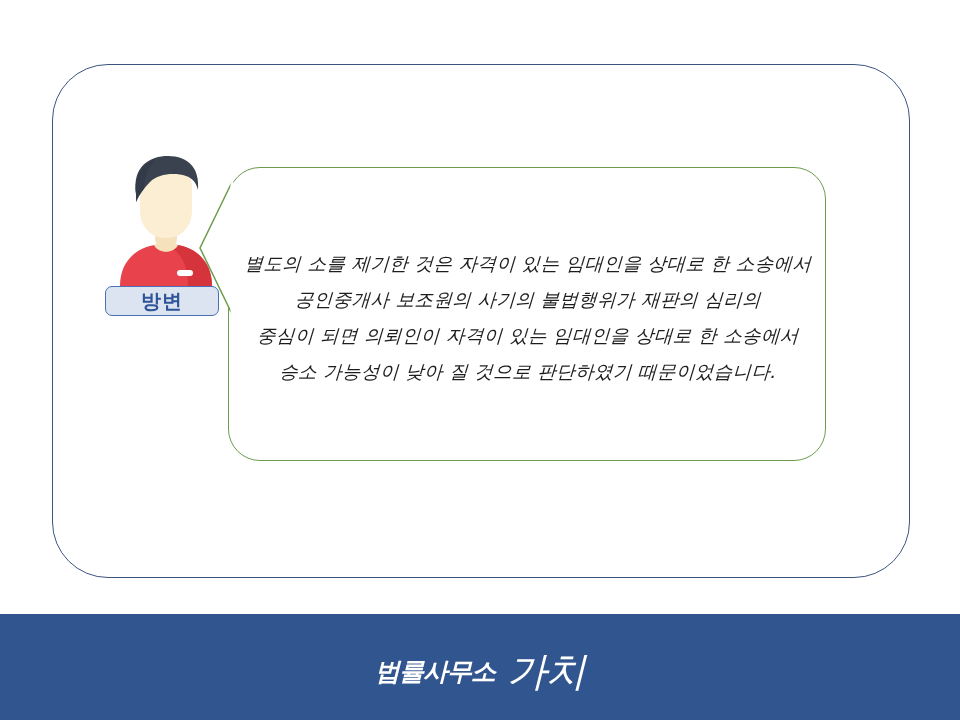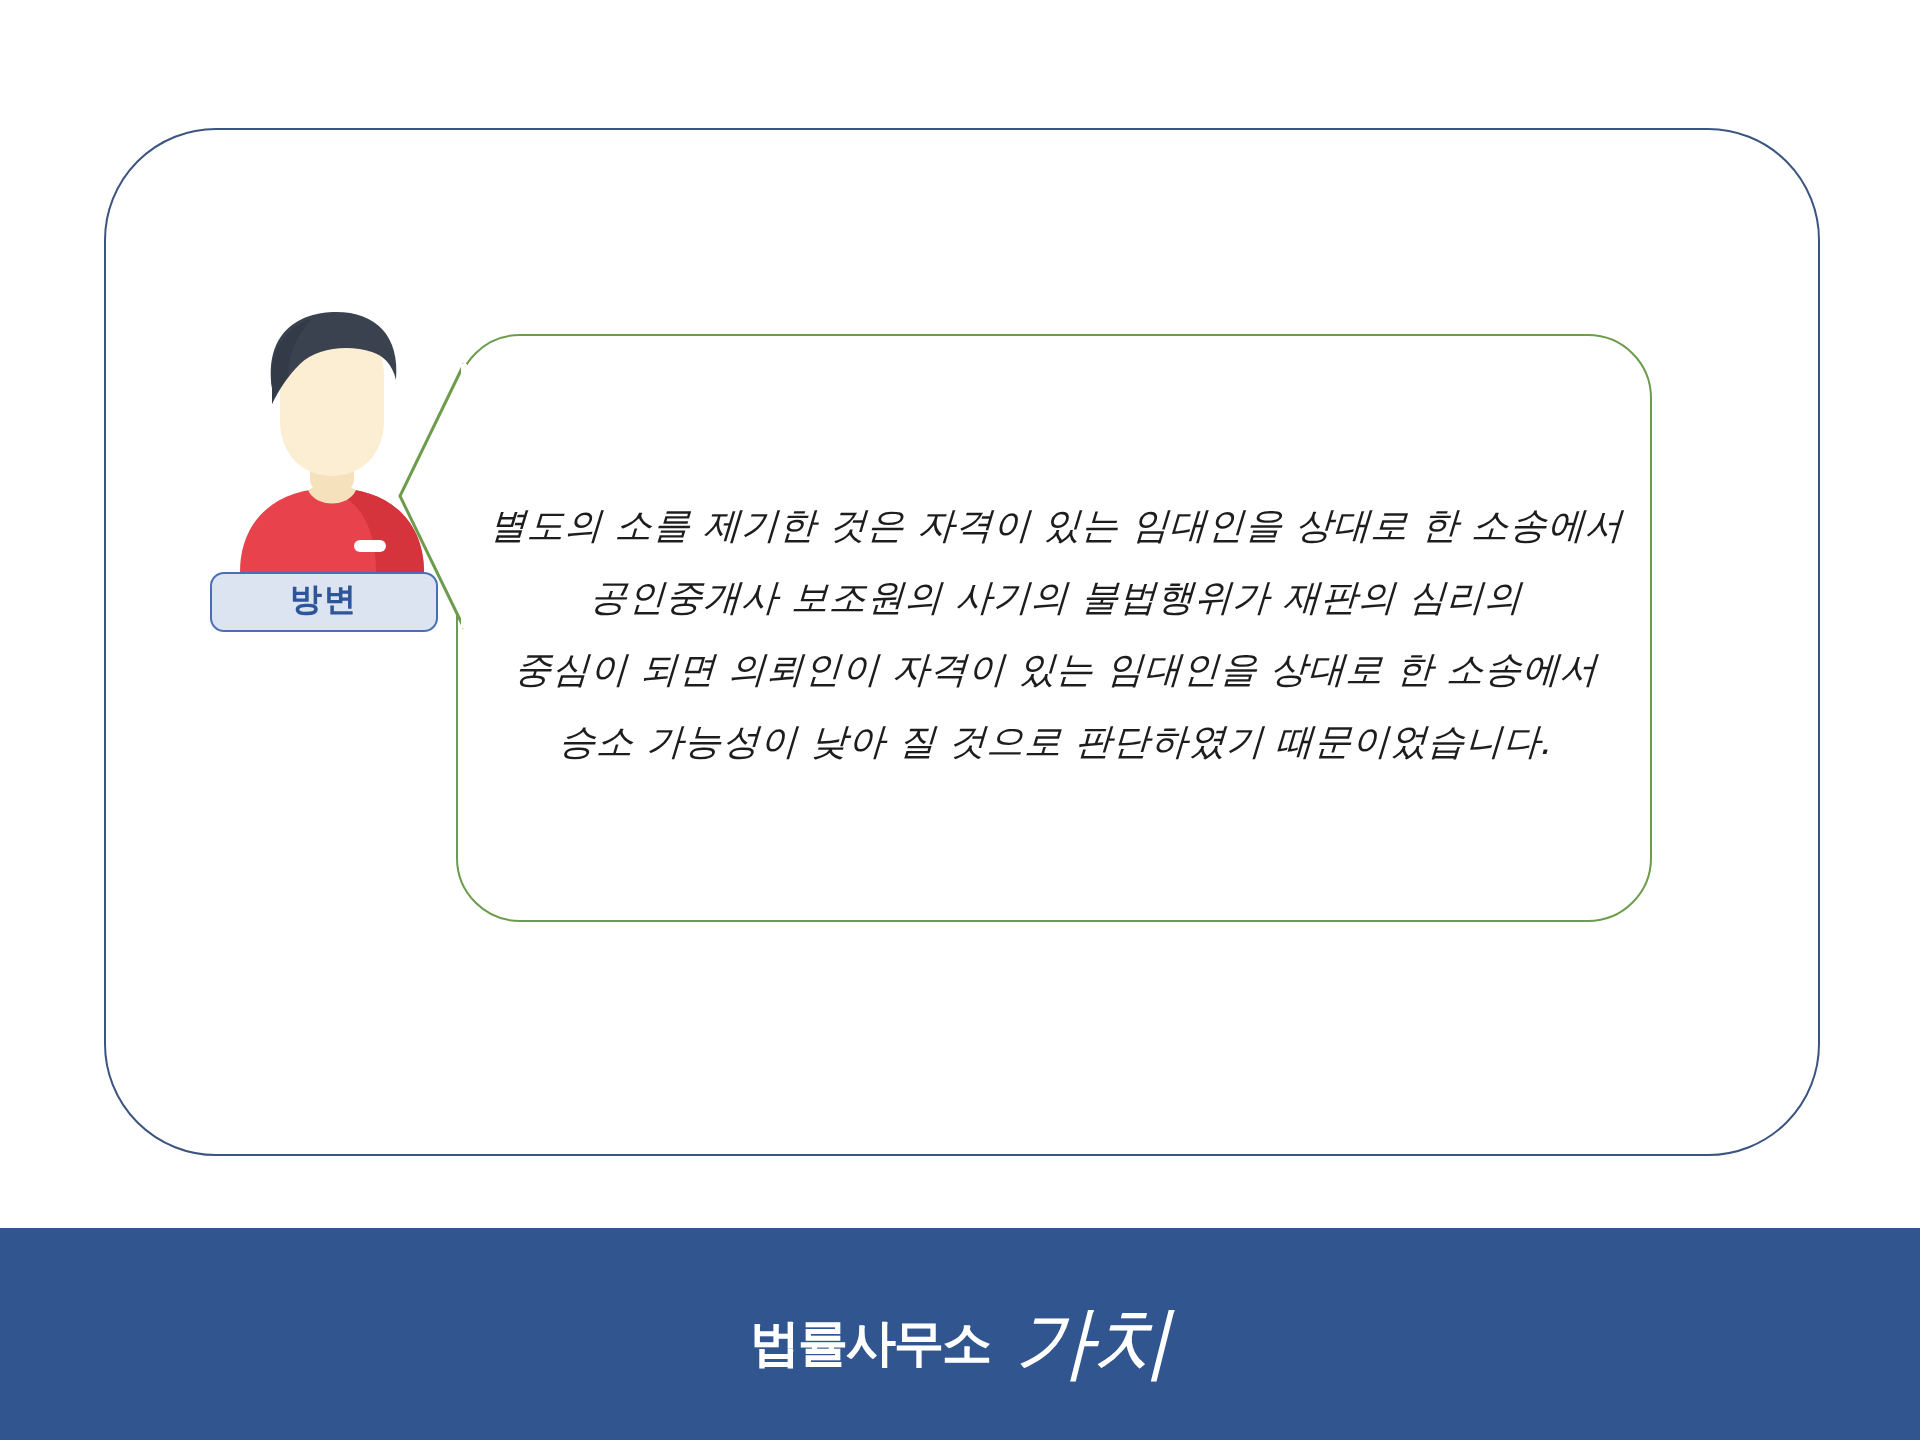--- a/index.html
+++ b/index.html
@@ -56,21 +56,21 @@
     height: 30px;
     background: #dde4f1;
     border: 1.5px solid #4a6fb4;
     border-radius: 7px;
     box-sizing: border-box;
     display: flex;
     align-items: center;
     justify-content: center;
   }
   .name-badge .badge-text {
-    font-size: 16px;
+    font-size: 20px;
     font-weight: bold;
     color: #2d5598;
     letter-spacing: 1px;
     line-height: 1;
   }
 
   
   .bubble {
     position: absolute;
     left: 228px;
@@ -129,20 +129,21 @@
     top: 30px;
     width: 960px;
     text-align: center;
     color: #ffffff;
     white-space: nowrap;
   }
   .footer-logo .logo-office {
     font-family: "DejaVu Sans", sans-serif;
     font-size: 25px;
     font-weight: bold;
+    font-style: italic;
     letter-spacing: -1px;
     vertical-align: middle;
   }
   .footer-logo .logo-name {
     font-family: "DejaVu Sans", sans-serif;
     font-size: 40px;
     font-weight: normal;
     font-style: italic;
     letter-spacing: -1px;
     margin-left: 12px;

